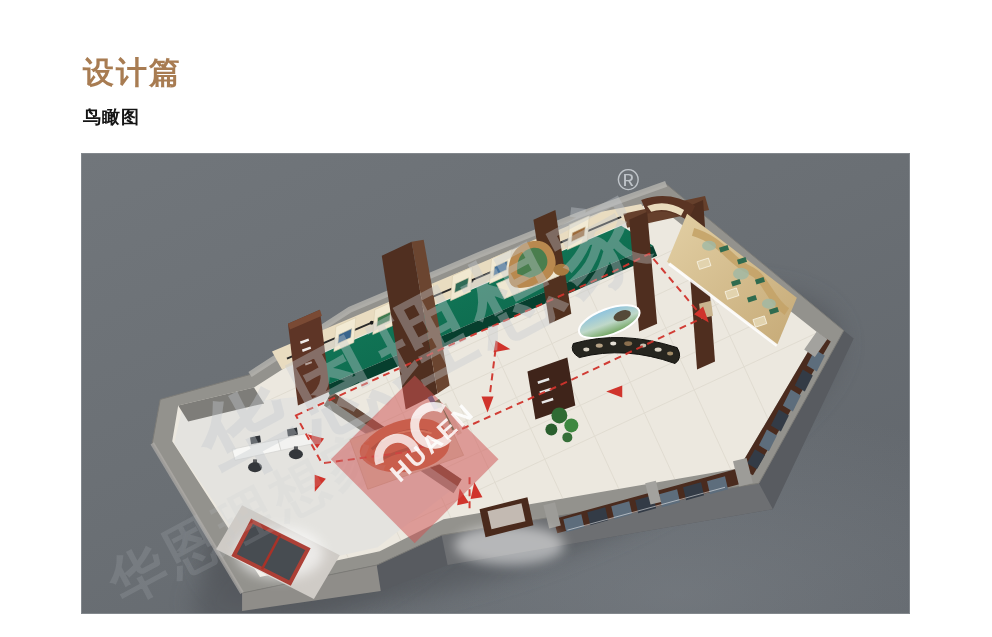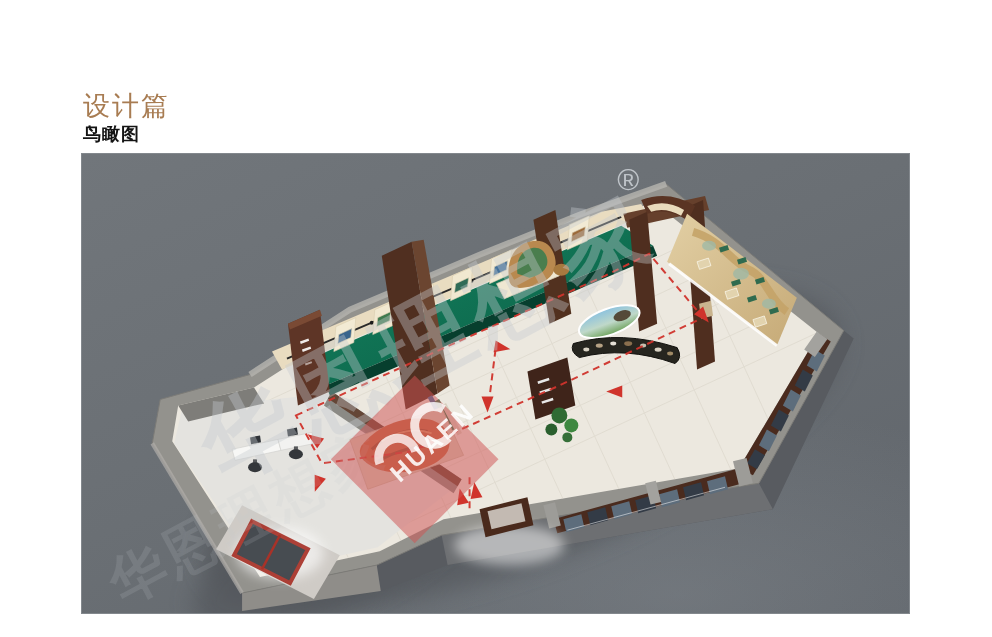--- a/index.html
+++ b/index.html
@@ -8,24 +8,24 @@
     --map-tan:#D9C497; --floor-ivory:#ECE8DF; --stone-gray:#93928D;
   }
   *{margin:0;padding:0;box-sizing:border-box;}
   html,body{background:#fff;}
   body{
     width:992px;height:637px;position:relative;overflow:hidden;
     font-family:"Liberation Sans","DejaVu Sans",sans-serif;
   }
   .page-header{position:absolute;left:83px;top:54px;}
   .section-title{
-    color:var(--title-brown);font-size:27px;font-weight:normal;letter-spacing:2px;line-height:1.2;margin-top:36px;
+    color:var(--title-brown);font-size:31px;font-weight:bold;letter-spacing:2px;line-height:1.2;
   }
   .page-title{
-    color:#141414;font-size:18px;font-weight:bold;letter-spacing:1px;
+    color:#141414;font-size:18px;font-weight:bold;letter-spacing:1px;margin-top:14px;
   }
   .render-panel{
     position:absolute;left:82px;top:154px;width:827px;height:459px;
     background:
       radial-gradient(90% 70% at 72% 96%, rgba(140,146,152,.35), rgba(140,146,152,0) 60%),
       linear-gradient(155deg,#71767b 0%, var(--panel-bg) 46%, #60656b 100%);
     outline:1px solid #83888d;
   }
   .render-panel svg{display:block;width:100%;height:100%;}
 </style>

